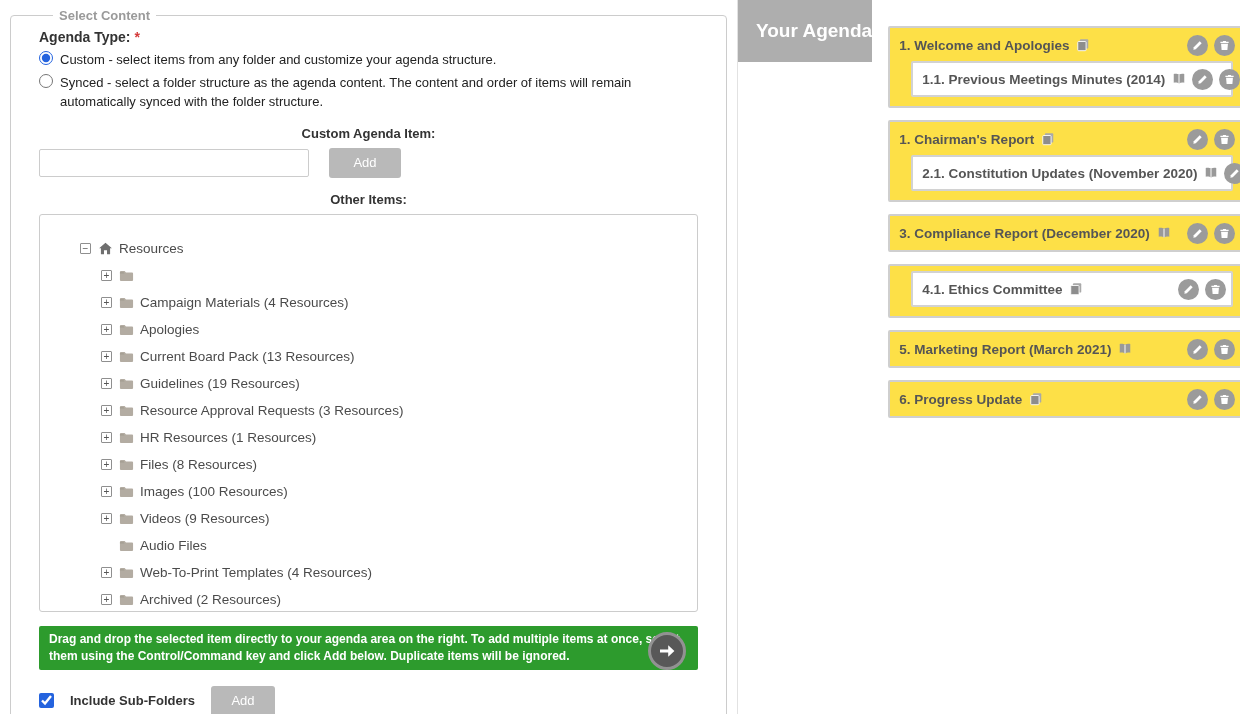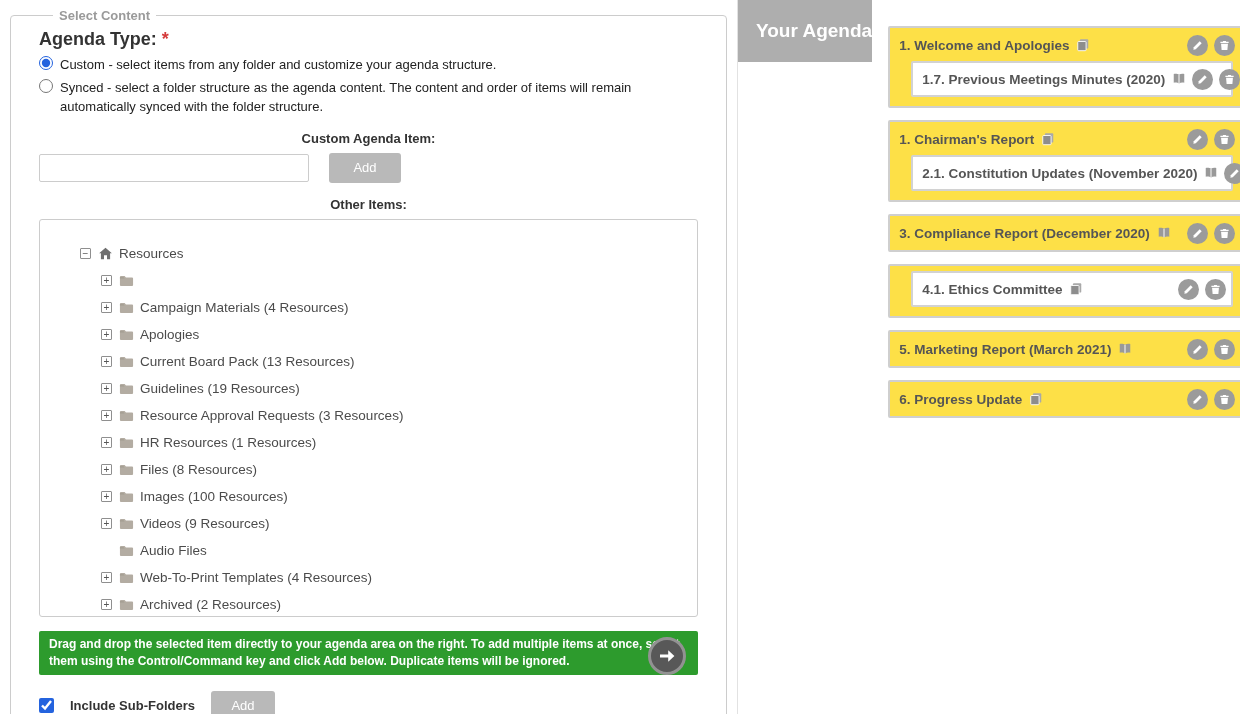--- a/index.html
+++ b/index.html
@@ -8,21 +8,21 @@
     width:1240px; height:714px; overflow:hidden;
     font-family:"Liberation Sans","DejaVu Sans",sans-serif;
     background:#fff; color:#333;
   }
   .page { display:flex; width:100%; height:100%; }
 
   
   .left-panel { width:737px; flex:none; padding:8px 0 0 10px; }
   .select-content { border:1px solid #ccc; border-radius:4px; margin:0; padding:2px 28px 14px; width:717px; }
   legend { color:#9a9a9a; font-weight:bold; font-size:13px; padding:0 6px; margin-left:14px; }
-  .agenda-type-label { font-weight:bold; font-size:18px; color:#333; margin:4px 0 5px; }
+  .agenda-type-label { font-weight:bold; font-size:14px; color:#333; margin:4px 0 5px; }
   .req { color:#d43a3a; }
   .radio-row { display:flex; align-items:flex-start; gap:7px; margin:3px 0; font-size:13px; color:#222; cursor:pointer; }
   .radio-row input { flex:none; width:14px; height:14px; margin:1px 0 0; accent-color:var(--accent,#2463de); }
   .radio-text { max-width:650px; line-height:1.5; }
   .section-label { font-weight:bold; font-size:13px; color:#333; margin:14px 0 7px;text-align:center; }
   .input-row { display:flex; align-items:center; }
   .custom-item-input { width:270px; height:28px; border:1px solid #ccc; border-radius:2px; padding:0 8px; font-size:13px; font-family:inherit; }
   .gray-btn { margin-left:20px; width:72px; height:30px; background:var(--button-gray,#b9b9b9); color:#fff; border:none; border-radius:3px; font-size:13px; font-family:inherit; cursor:pointer; }
 
   .tree-box { border:1px solid #ccc; border-radius:3px; background:#fff; height:398px; margin-top:2px; padding-top:20px; overflow:hidden; }
@@ -274,21 +274,21 @@
             <span class="circle-btn">
               <span style="display: inline-flex;">
                 <svg width="11" height="11" viewBox="0 0 16 16">
                   <path fill="#fff" d="M6 1.5h4l.4 1.1H14v1.7H2V2.6h3.6zM3 5.3h10l-.8 9.2H3.8z"></path>
                 </svg>
               </span>
             </span>
           </div>
           <div class="agenda-subitem">
             <div class="agenda-row">
-              <span class="agenda-label">1.7. Previous Meetings Minutes (2020)</span>
+              <span class="agenda-label">1.1. Previous Meetings Minutes (2014)</span>
               <span class="type-icon">
                 <svg width="14" height="14" viewBox="0 0 16 16">
                   <path d="M8 3.2C6.6 2.1 4.2 1.9 2 2.3v9.9c2.2-.4 4.6-.2 6 .9 1.4-1.1 3.8-1.3 6-.9V2.3c-2.2-.4-4.6-.2-6 .9z" fill="#999"></path>
                   <path d="M8 3.2v9.9" stroke="#fff" stroke-width="1.1"></path>
                 </svg>
               </span>
               <span class="spacer"></span>
               <span class="circle-btn">
                 <span style="display: inline-flex;">
                   <svg width="11" height="11" viewBox="0 0 16 16">

